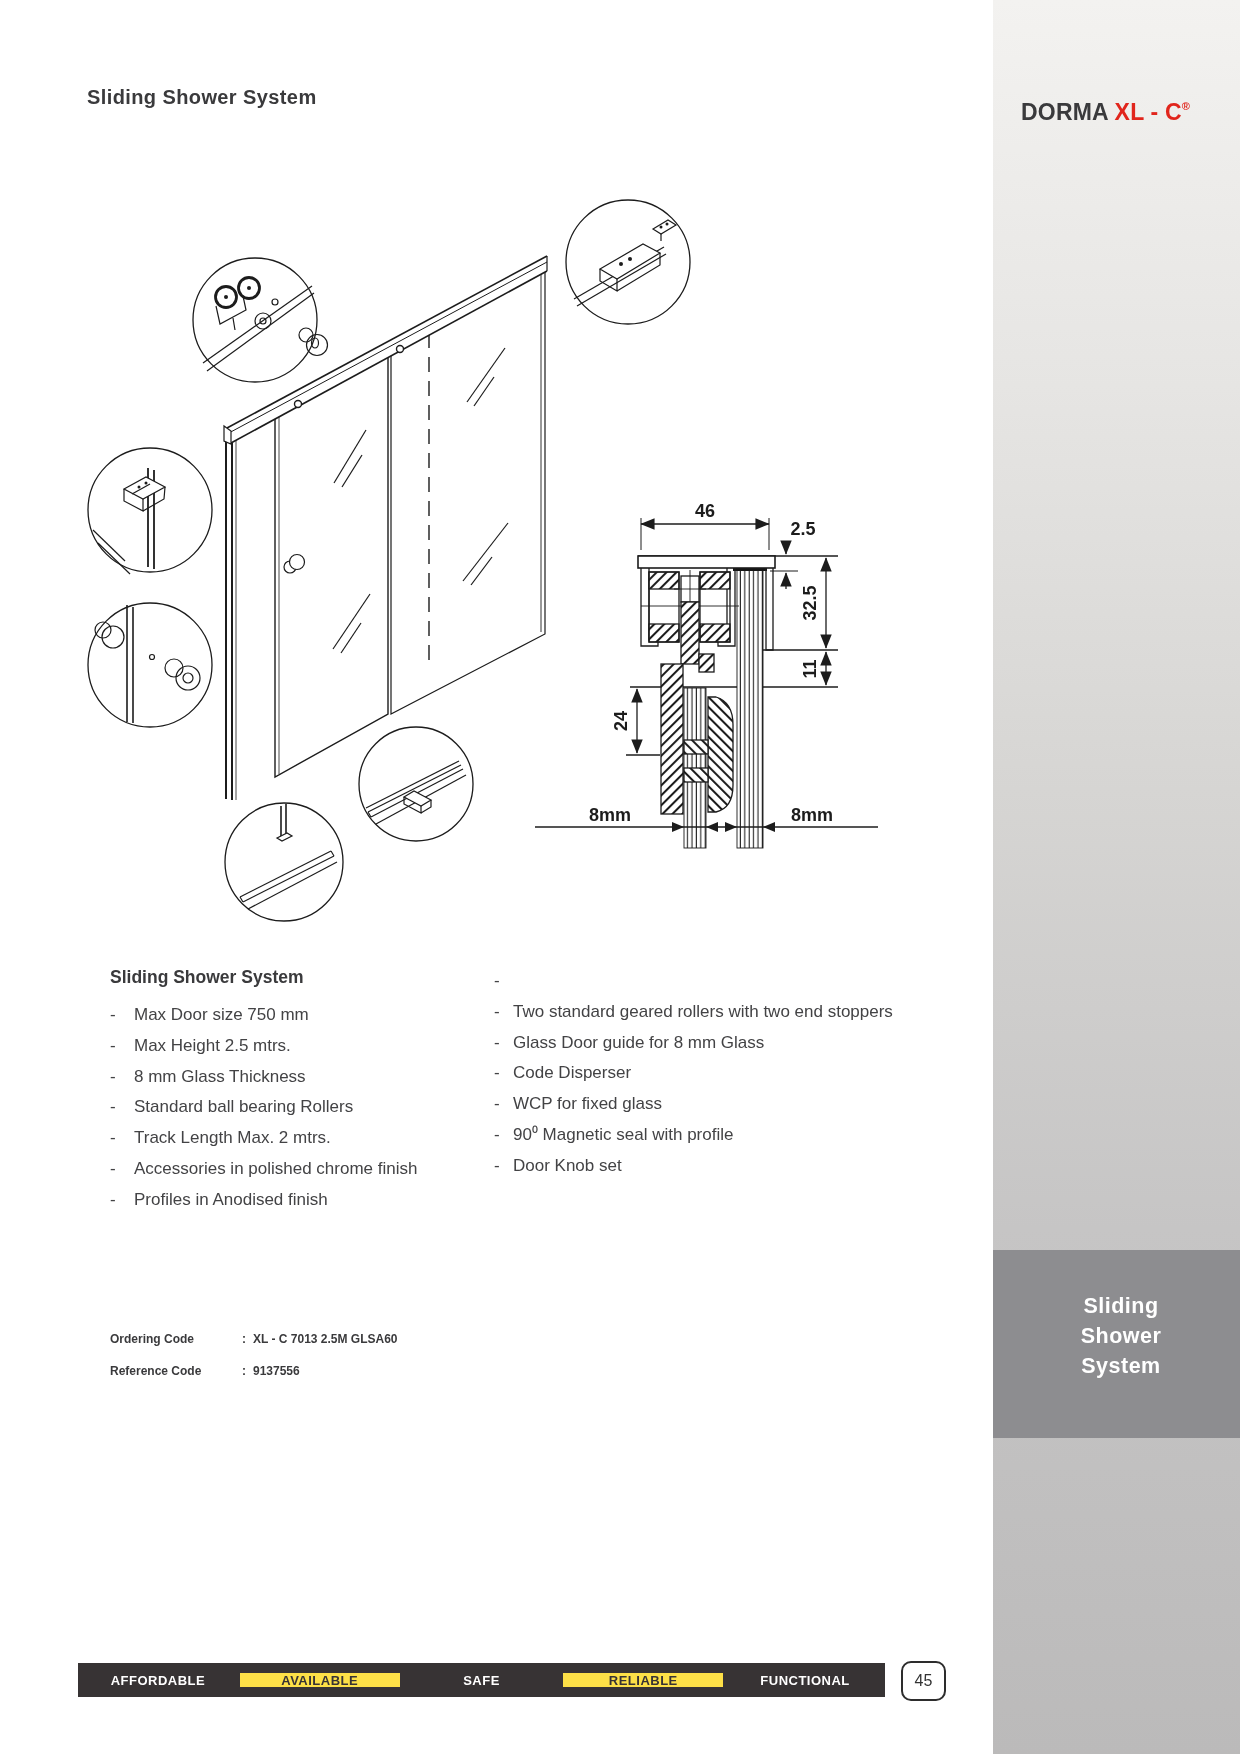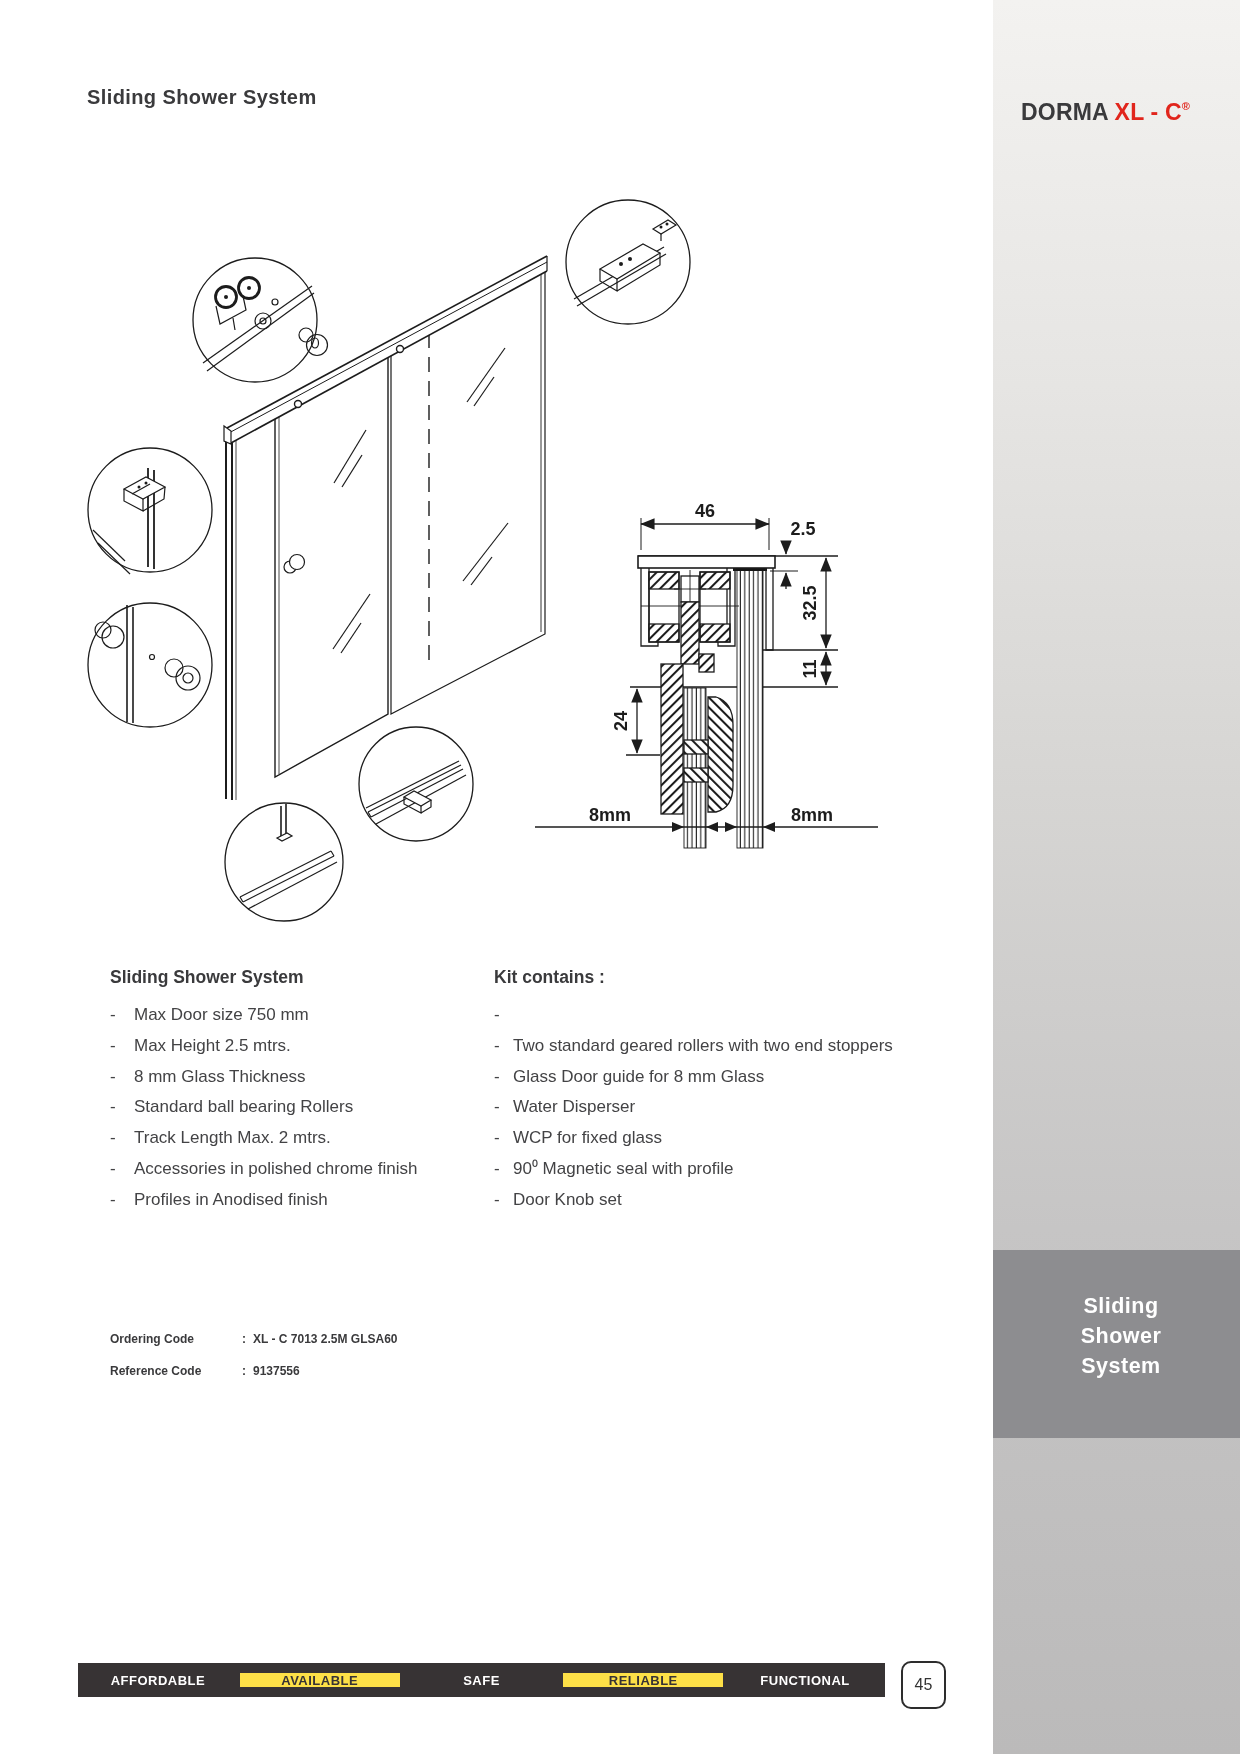--- a/index.html
+++ b/index.html
@@ -45,21 +45,21 @@
   .footer-bar{
     left:78px;top:1663px;width:807px;height:34px;
     background:var(--footer-dark,#373334);display:flex;
   }
   .badge{
     flex:1;display:flex;align-items:center;justify-content:center;
     color:#ffffff;font-size:13px;font-weight:bold;letter-spacing:.5px;text-align:right;
   }
   .badge.light{background:#fde047;color:var(--footer-dark,#373334);margin:10px 2px;}
   .page-num{
-    left:901px;top:1661px;width:45px;height:48px;box-sizing:border-box;
+    left:901px;top:1661px;width:45px;height:40px;box-sizing:border-box;
     border:2.5px solid #2d2d2d;border-radius:10px;background:#fff;
     display:flex;align-items:center;justify-content:center;
     font-size:16px;color:#333;
   }
   svg text{font-family:"Liberation Sans",sans-serif;}
 </style>
 </head>
 <body>
 
 <div class="abs sidebar"></div>
@@ -317,35 +317,34 @@
       <span class="dash">-</span>
       <span>Accessories in polished chrome finish</span>
     </div>
   <div class="li">
       <span class="dash">-</span>
       <span>Profiles in Anodised finish</span>
     </div>
 </div>
 
 <div class="abs col kit">
-  <h3>Kit contains :</h3>
   <div class="li">
       <span class="dash" style="width:19px;flex:0 0 19px;">-</span>
     </div>
   <div class="li">
       <span class="dash" style="width:19px;flex:0 0 19px;">-</span>
       <span>Two standard geared rollers with two end stoppers</span>
     </div>
   <div class="li">
       <span class="dash" style="width:19px;flex:0 0 19px;">-</span>
       <span>Glass Door guide for 8 mm Glass</span>
     </div>
   <div class="li">
       <span class="dash" style="width:19px;flex:0 0 19px;">-</span>
-      <span>Water Disperser</span>
+      <span>Code Disperser</span>
     </div>
   <div class="li">
       <span class="dash" style="width:19px;flex:0 0 19px;">-</span>
       <span>WCP for fixed glass</span>
     </div>
   <div class="li">
       <span class="dash" style="width:19px;flex:0 0 19px;">-</span>
       <span>90⁰ Magnetic seal with profile</span>
     </div>
   <div class="li">

